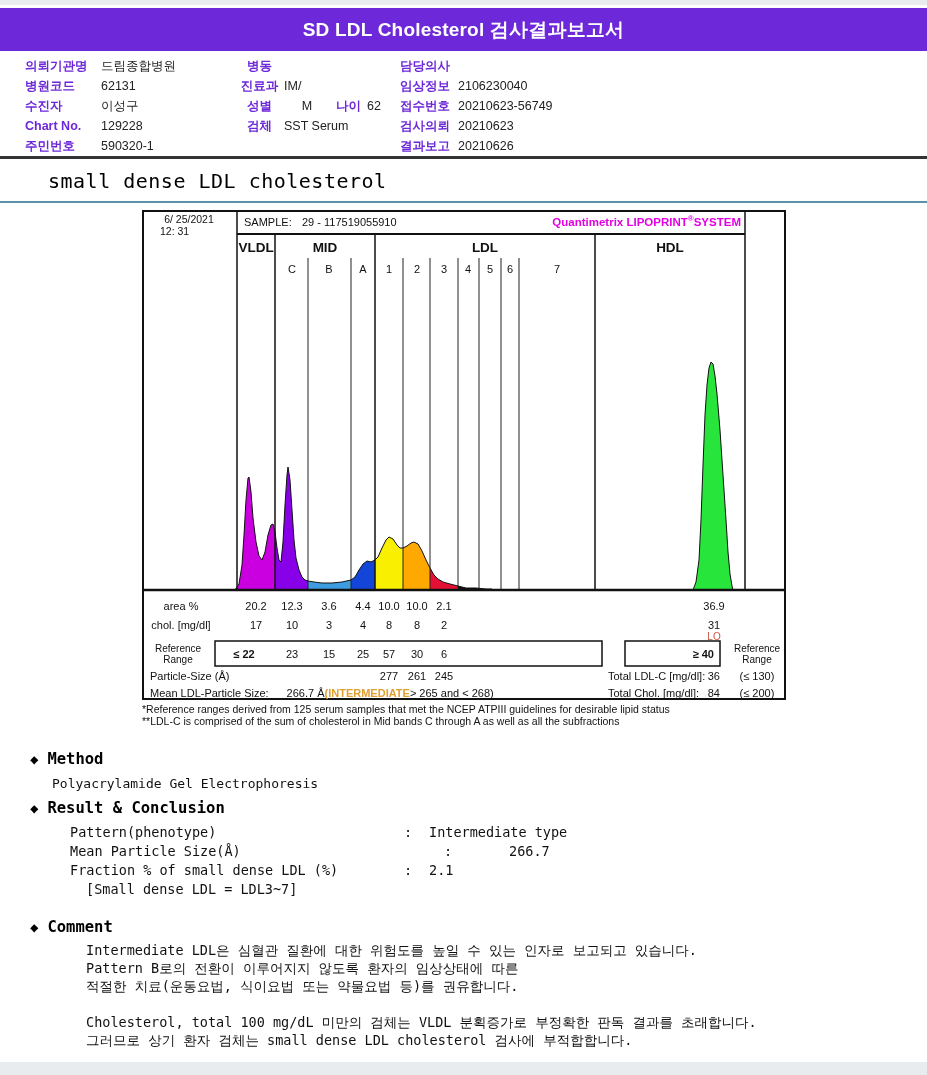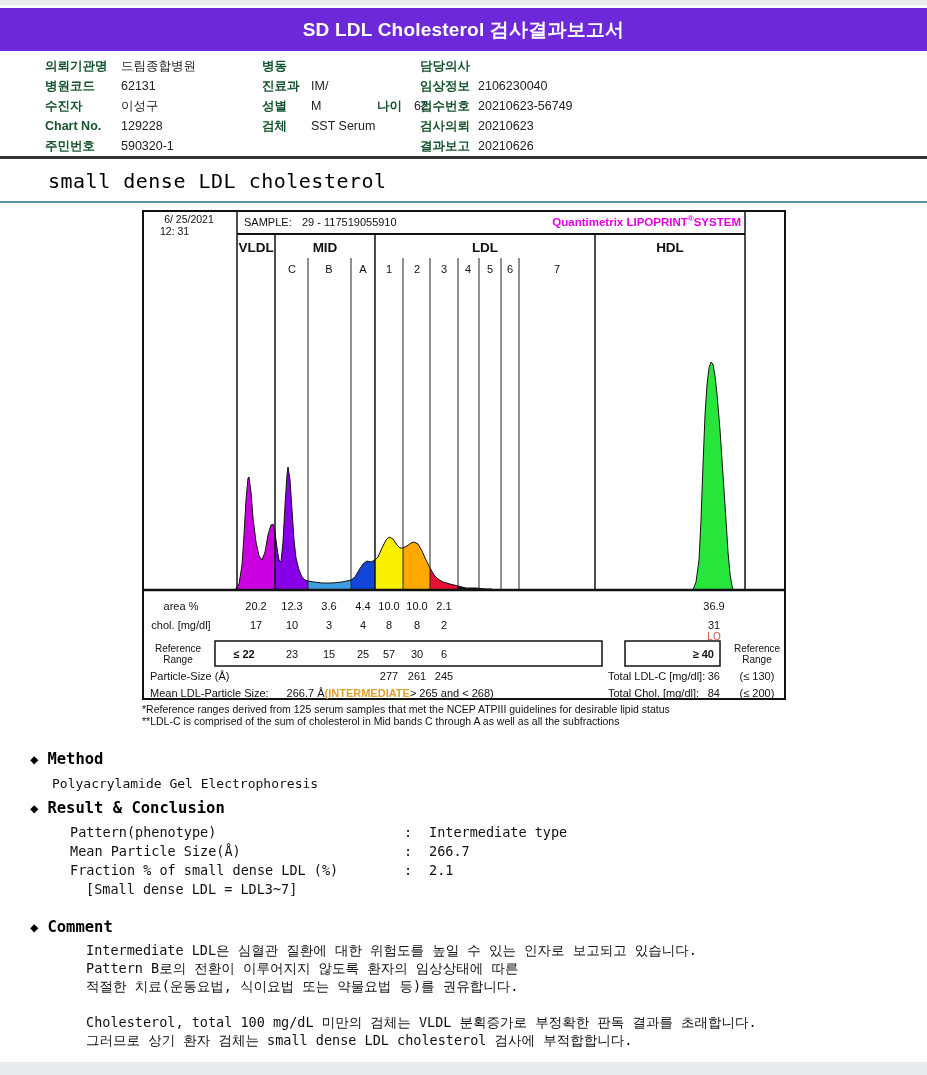--- a/index.html
+++ b/index.html
@@ -6,24 +6,24 @@
   .page{position:relative;width:927px;height:1075px;background:#ffffff;overflow:hidden;
         font-family:"Liberation Sans",sans-serif;color:#111;}
   .strip{position:absolute;left:0;width:927px;background:#e8ecef;}
   .strip.top{top:0;height:5px;}
   .strip.bottom{top:1062px;height:13px;}
   .title-bar{position:absolute;left:0;top:8px;width:927px;height:43px;background:#6d28d9;
              display:flex;align-items:center;justify-content:center;}
   .title-bar h1{margin:0;font-size:19px;font-weight:bold;color:#ffffff;letter-spacing:.2px;}
   .pcol{position:absolute;top:56px;font-size:12.5px;line-height:20px;}
   .pcol .prow{display:flex;height:20px;white-space:nowrap;}
-  .pcol .plabel{font-weight:bold;color:#14532d;margin-left:20px;}
+  .pcol .plabel{font-weight:bold;color:#6d28d9;}
   .pcol .pvalue{color:#222;}
   .col-left{left:25px;}  .col-left .plabel{width:76px;}
-  .col-mid{left:242px;}  .col-mid .plabel{width:49px;}
+  .col-mid{left:235px;text-align:center;}  .col-mid .plabel{width:49px;}
   .col-mid .pvalue.sexv{width:46px;}
   .col-mid .plabel.age{width:37px;}
   .col-right{left:400px;} .col-right .plabel{width:58px;}
   .divider{position:absolute;left:0;top:156px;width:927px;height:3px;background:#333;}
   .chart-title{position:absolute;left:0;top:169px;width:927px;text-align:left;
                font-family:"DejaVu Sans Mono",monospace;font-size:20px;letter-spacing:.5px;color:#000;padding-left:48px;}
   .thin-line{position:absolute;left:0;top:201px;width:927px;height:2px;background:#5b93a8;}
   .chart-host{position:absolute;left:142px;top:210px;width:644px;height:490px;}
   .footnotes{position:absolute;left:142px;top:704px;font-size:10.5px;line-height:11.5px;color:#111;}
   .sec-head{position:absolute;left:30px;display:flex;align-items:center;
@@ -234,21 +234,21 @@
 
   <div class="sec-head" style="top:799px;">
     <span class="diamond">◆</span>
     <span class="sec-title">Result &amp; Conclusion</span>
   </div>
   <div class="r-row mono" style="top:824px;">
     <span class="r-label">Pattern(phenotype)</span>
       <span class="r-colon">:</span>
       <span class="r-value">Intermediate type</span>
   </div>
-  <div class="r-row mono" style="top:843px;">
+  <div class="r-row mono" style="top:843px;gap:40px;">
     <span class="r-label">Mean Particle Size(Å)</span>
       <span class="r-colon">:</span>
       <span class="r-value">266.7</span>
   </div>
   <div class="r-row mono" style="top:862px;">
     <span class="r-label">Fraction % of small dense LDL (%)</span>
       <span class="r-colon">:</span>
       <span class="r-value">2.1</span>
   </div>
   <div class="r-note mono">[Small dense LDL = LDL3~7]</div>

